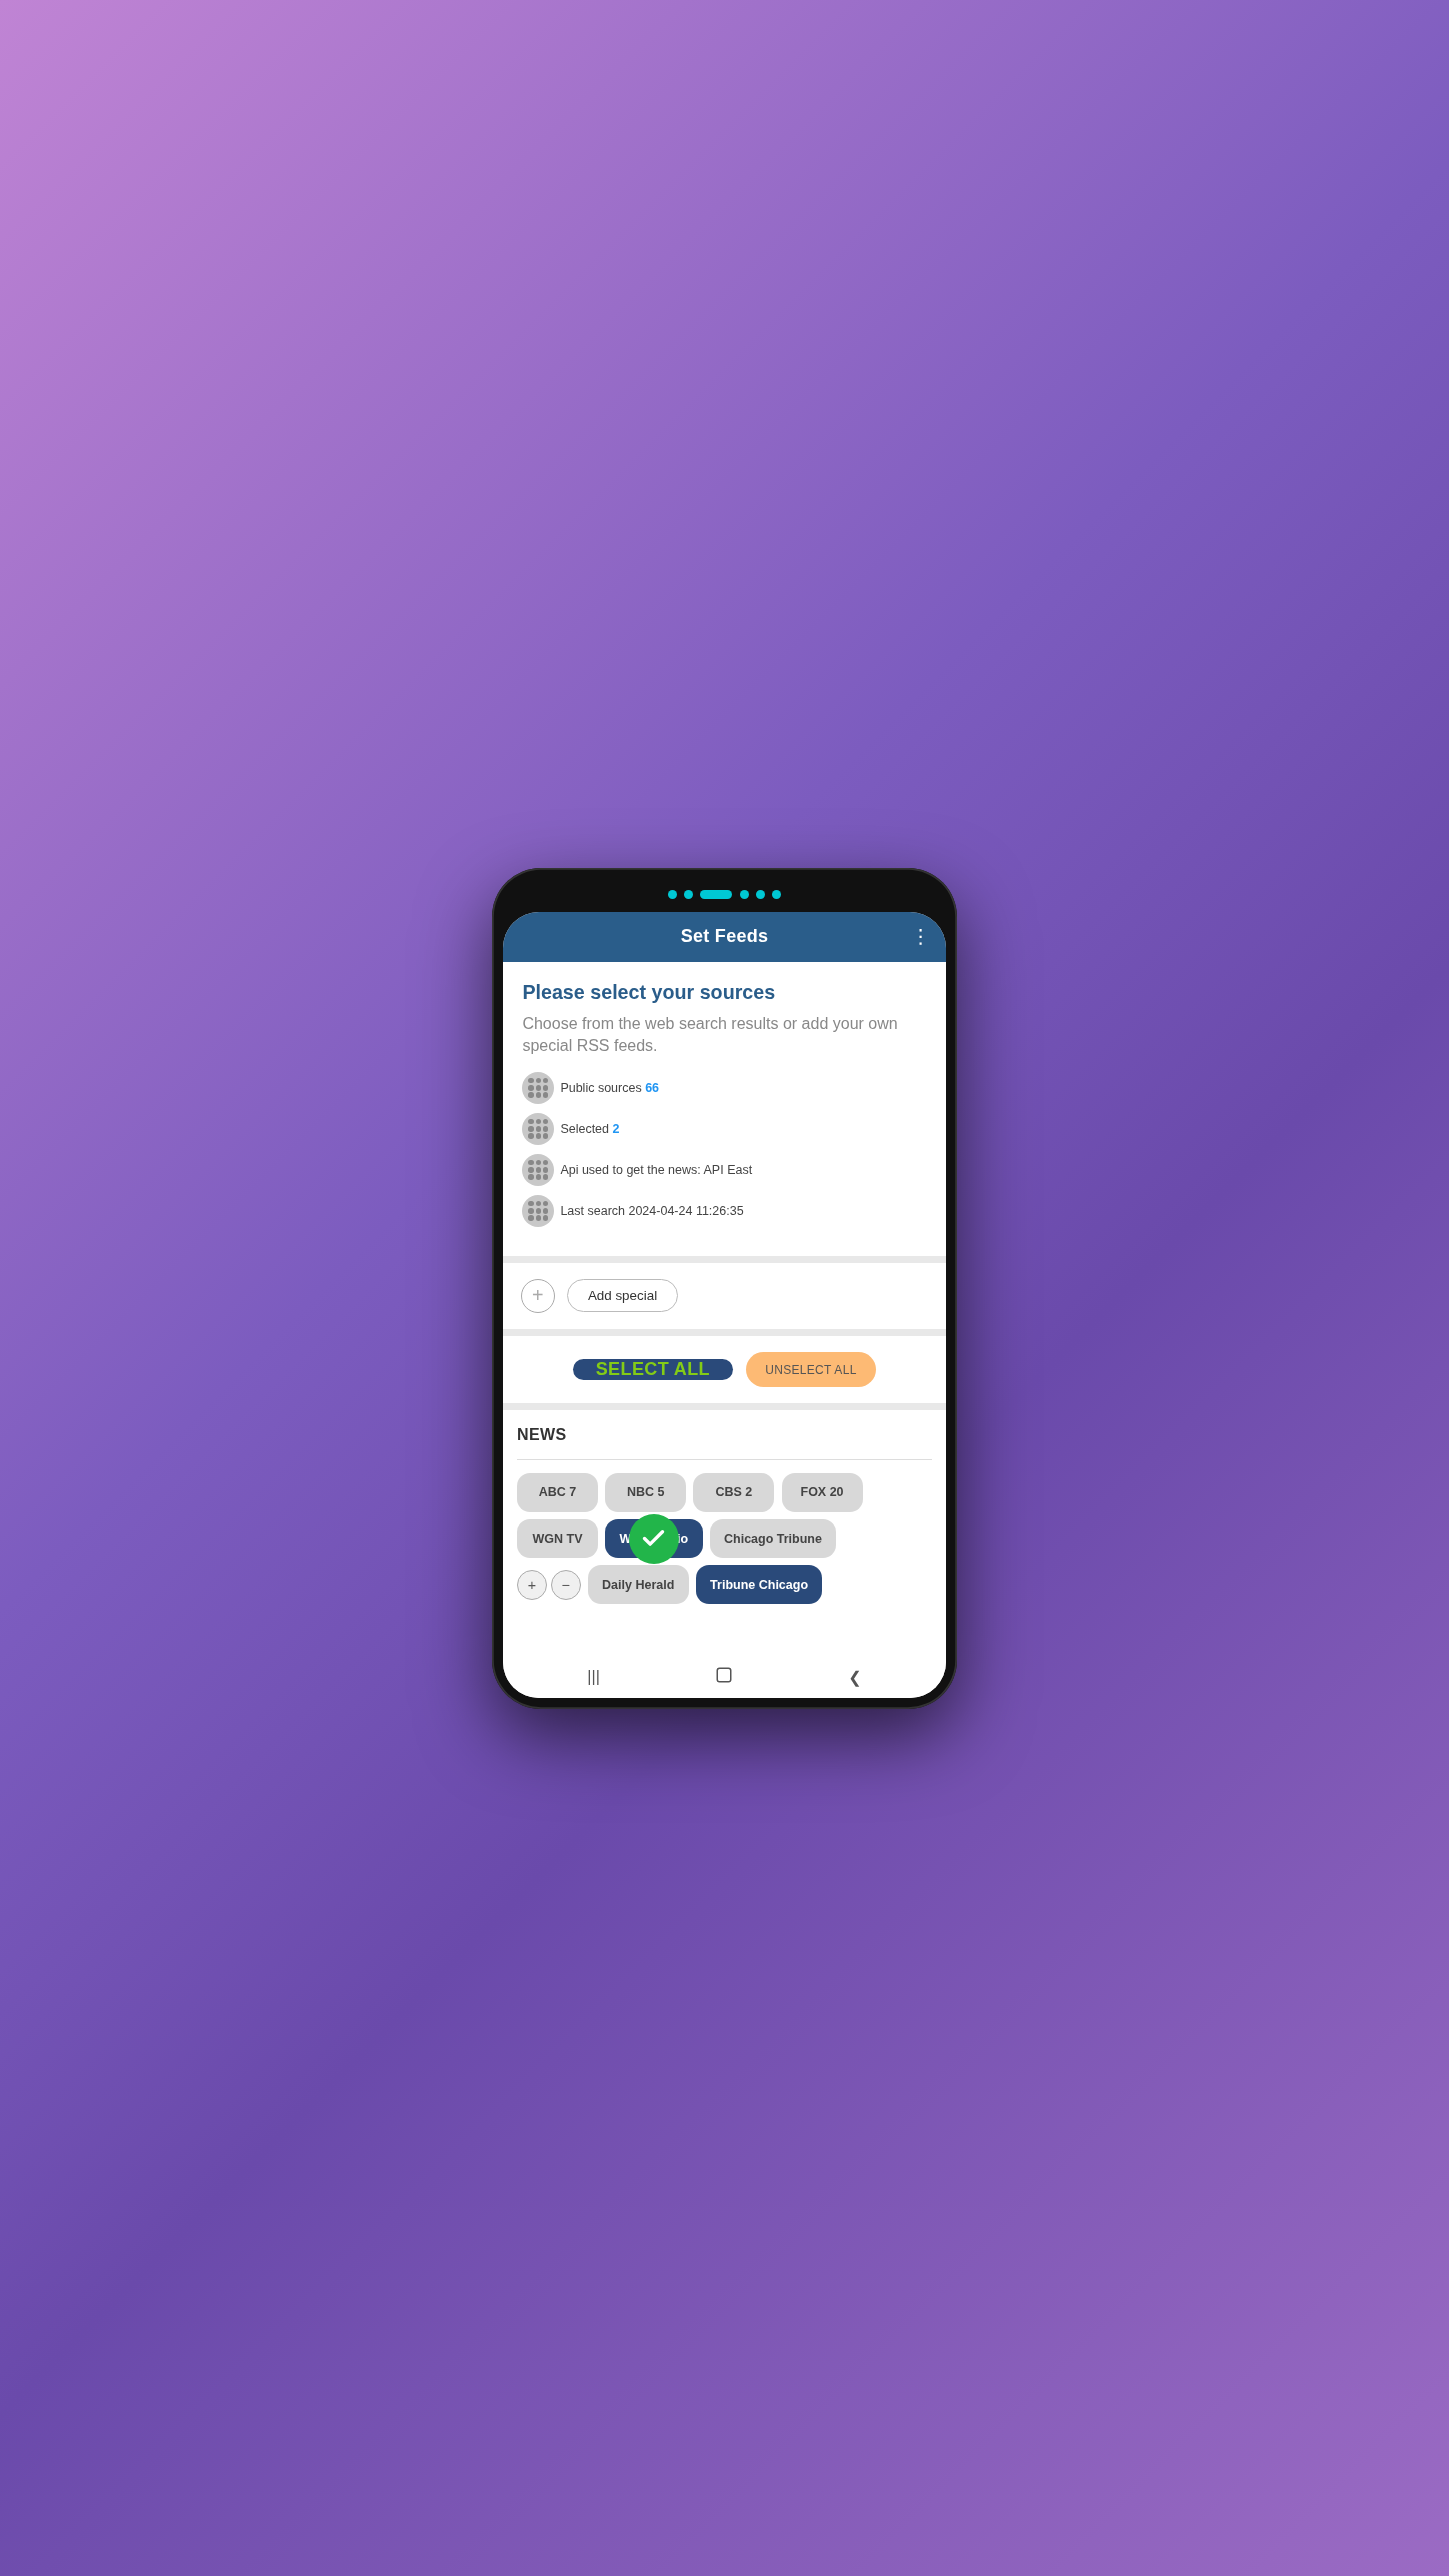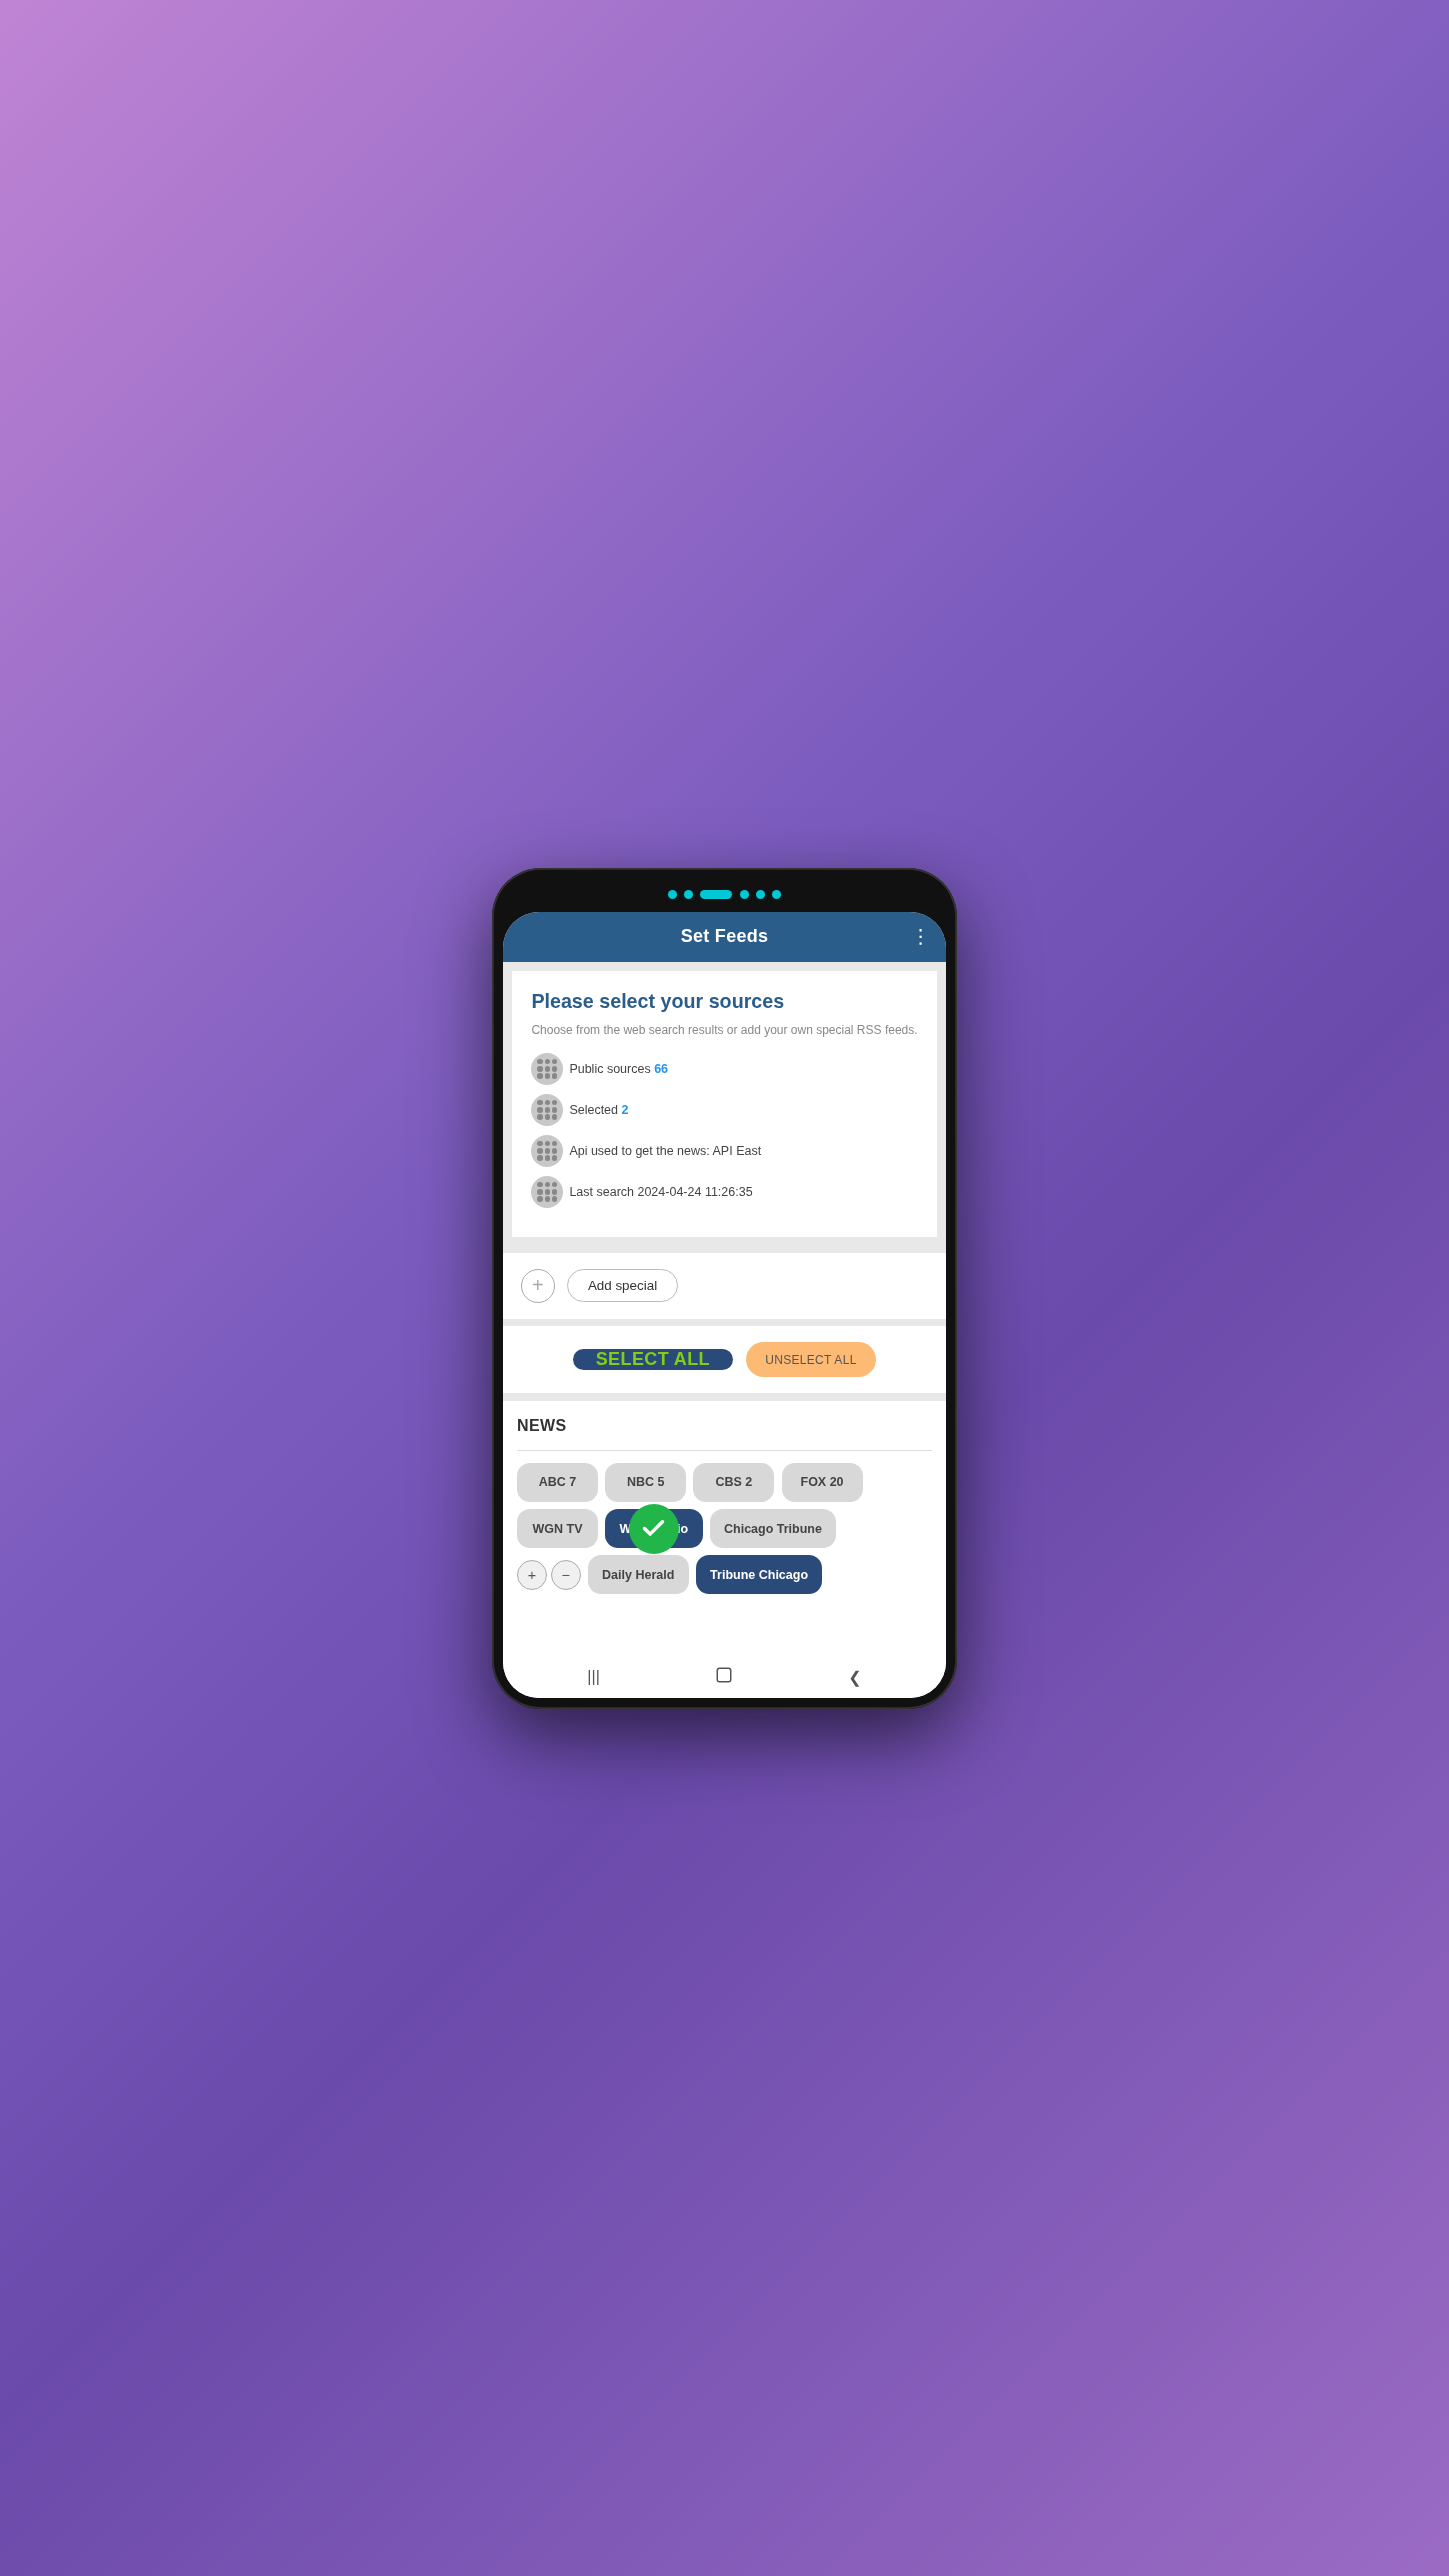--- a/index.html
+++ b/index.html
@@ -103,35 +103,35 @@
       background: #e8e8e8;
       display: flex;
       flex-direction: column;
       gap: 7.2px;
       padding-bottom: 0;
     }
 
     
     .info-card {
       background: white;
-      margin: 9px;
+      margin: 0;
       padding: 18px 19.7px 19.7px;
     }
 
     .info-title {
       color: #2a5d8a;
       font-size: 19.7px;
       font-weight: bold;
       margin-bottom: 7.2px;
       line-height: 1.3;
     }
 
     .info-subtitle {
       color: #888;
-      font-size: 12px;
+      font-size: 16px;
       margin-bottom: 14.3px;
       line-height: 1.4;
     }
 
     .info-row {
       display: flex;
       align-items: center;
       gap: 6px;
       margin-bottom: 9px;
     }

